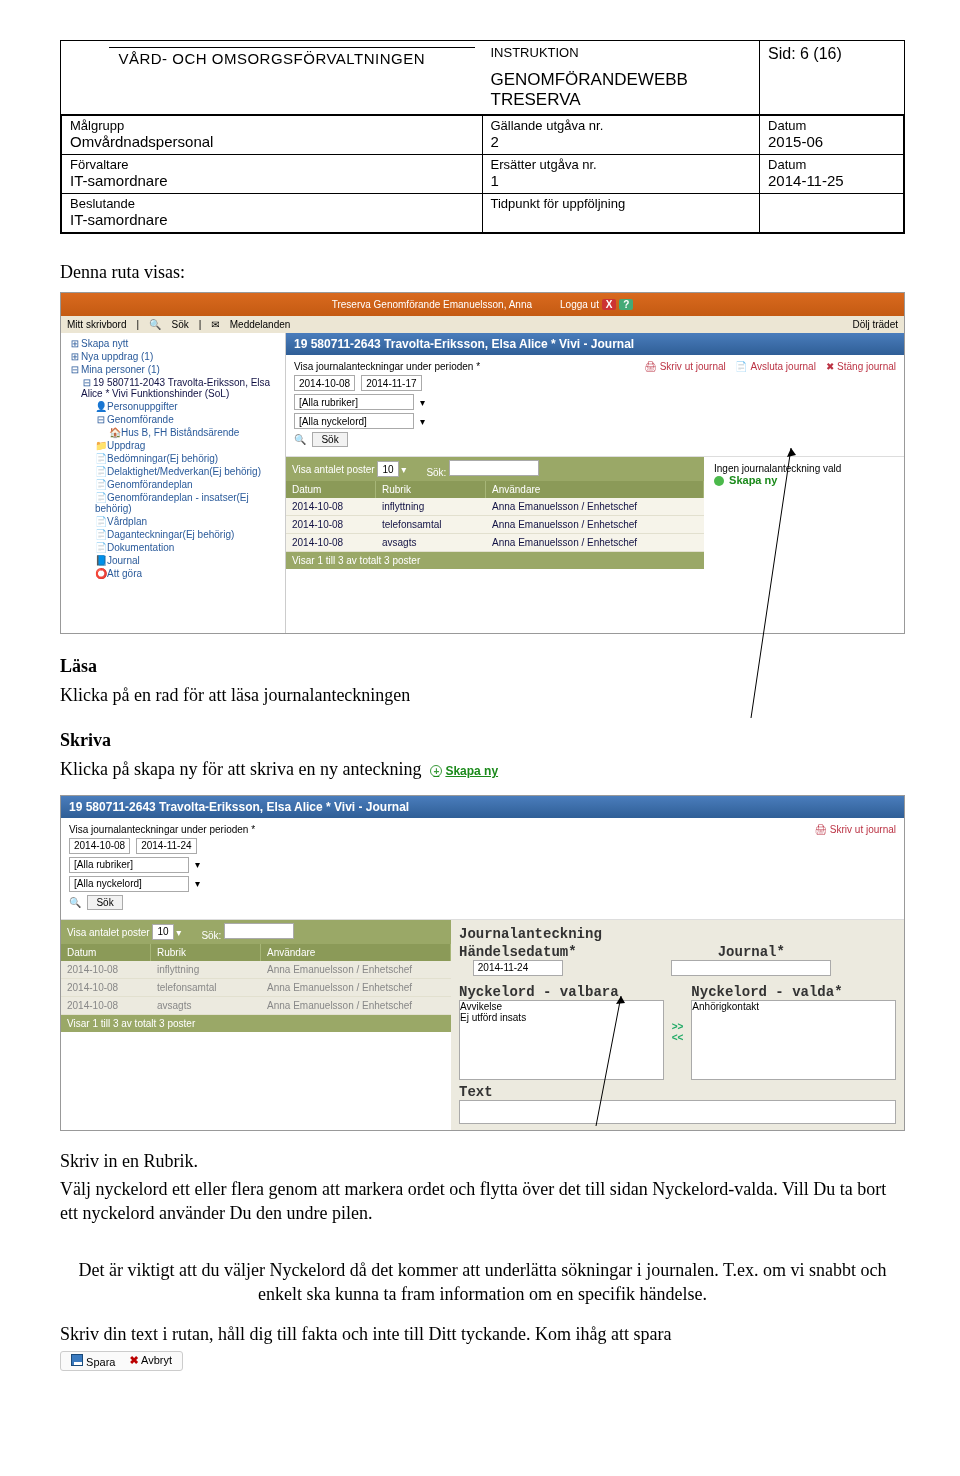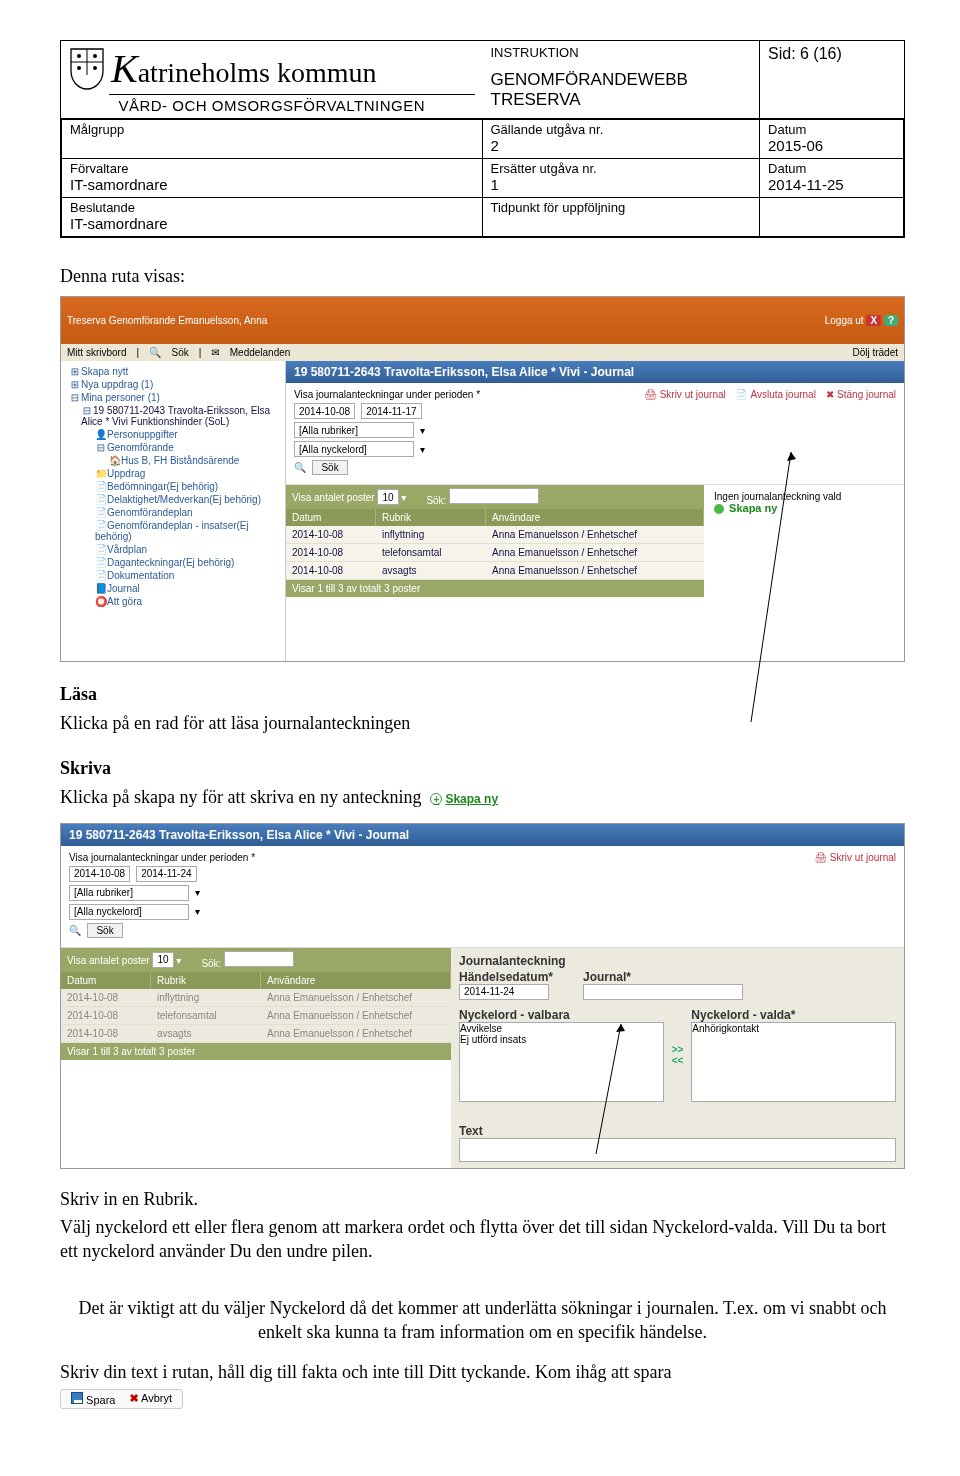--- a/index.html
+++ b/index.html
@@ -29,21 +29,21 @@
   .meta-val { font-size:15px; font-family:Arial,sans-serif; }
   .meta-grid-wrap { border:1px solid #000; border-top:none; }
   .hdr-outer { border:1px solid #000; }
   .hdr-top { display:flex; }
 
   h3.section { font-family:"Times New Roman",serif; font-weight:bold; font-size:18px; margin:22px 0 6px 0; }
   p { margin: 4px 0; font-size:18px; line-height:1.35; }
 
   
   .app { font-family: Verdana, Arial, sans-serif; font-size:10px; border:1px solid #999; background:#fff; margin-top:8px; }
-  .app .topbar { background: linear-gradient(#d96a1f,#c45a12); color:#fff; padding:18px 6px; font-size:10px; display:flex; justify-content:space-between; align-items:center;gap:28px; }
+  .app .topbar { background: linear-gradient(#d96a1f,#c45a12); color:#fff; padding:6px 6px; font-size:10px; display:flex; justify-content:center; align-items:center;gap:28px; }
   .app .menubar { background:#ece6d4; padding:3px 6px; font-size:10px; display:flex; gap:10px; align-items:center; }
   .app .menubar .right { margin-left:auto; }
   .tree { float:left; width:225px; background:#fff; border-right:1px solid #ccc; padding:4px 6px 10px 6px; min-height:300px; }
   .tree-item { padding:1px 0 1px 2px; font-size:10px; color:#2a5a9a; }
   .tree-item.lv1 { padding-left:14px; }
   .tree-item.lv2 { padding-left:28px; }
   .tree-item.lv3 { padding-left:42px; }
   .tree-item .glyph { display:inline-block; width:12px; text-align:center; }
   .content { margin-left:225px; }
   .bluebar { background: linear-gradient(#4a7dbc,#2f5e96); color:#fff; padding:4px 8px; font-weight:bold; font-size:12px; }
@@ -59,21 +59,21 @@
   .trow > div { padding:3px 6px; }
   .col-date { width:90px; }
   .col-rub { width:110px; }
   .col-user { flex:1; }
   .greenfoot { background:#9aa867; color:#fff; padding:3px 6px; font-size:10px; }
   .rightpane { float:right; width:200px; font-size:10px; padding:6px 10px; }
   .skapa-ny { color:#1b8a1b; font-weight:bold; font-size:11px; }
   .skapa-ny .dot { display:inline-block; width:10px;height:10px; border-radius:50%; background:#4bb94b; vertical-align:middle; margin-right:2px;}
   .clearfix::after{content:"";display:block;clear:both;}
   .app2 .box { border:1px solid #aaa; background:#fff; font-size:10px; padding:2px 4px; min-height:80px; flex:1; }
-  .app2 .lbl { font-size:12px; font-weight:bold; color:#333; }
+  .app2 .lbl { font-size:14px; font-weight:bold; color:#333;font-family:Liberation Mono, monospace; }
   .app2 .listbox { height: 80px; overflow:auto; border:1px solid #aaa; background:#fff; font-size:10px; }
   .app2 .arrows { display:flex; flex-direction:column; justify-content:center; align-items:center; font-size:10px; color:#2a6; font-weight:bold; padding:0 4px;}
   .app2 .trow.dim { color:#888; background:#eceadf; }
 
   .spara-bar { border:1px solid #ccc; display:inline-flex; gap:14px; padding:2px 10px; background:#fafafa; font-family:Verdana,sans-serif; font-size:11px; align-items:center; border-radius:3px; }
   .disk-ico { width:12px;height:12px; background:#3a7abf; display:inline-block; border:1px solid #1a4a7a; position:relative; }
   .disk-ico::after{content:"";position:absolute;left:2px;top:7px;width:8px;height:3px;background:#fff;}
   .x-ico { color:#b00; font-weight:bold; }
 
   .skapa-inline { display:inline-flex; align-items:center; gap:3px; text-decoration:underline; color:#1b8a1b; font-weight:bold; font-family:Verdana,sans-serif; font-size:12px;}
@@ -86,49 +86,38 @@
 </style>
 </head>
 <body>
 
 <div class="page">
 
   
   <div class="hdr-outer">
     <div class="hdr-top">
       <div class="hdr-left">
-        <div class="logo-line">
-          <svg class="svg-logo" width="36" height="44" viewBox="0 0 36 44">
-            <path d="M2 2 h32 v22 a16 18 0 0 1 -16 18 a16 18 0 0 1 -16 -18 z" fill="#fff" stroke="#000" stroke-width="1.3"></path>
-            <line x1="18" y1="2" x2="18" y2="28" stroke="#000"></line>
-            <line x1="2" y1="15" x2="34" y2="15" stroke="#000"></line>
-            <circle cx="10" cy="9" r="2" fill="#000"></circle>
-              <circle cx="26" cy="9" r="2" fill="#000"></circle>
-            <circle cx="10" cy="21" r="2" fill="#000"></circle>
-              <circle cx="26" cy="21" r="2" fill="#000"></circle>
-          </svg>
-          <span class="org-title"><span class="K">K</span><span>atrineholms kommun</span></span>
-        </div>
         <div style="border-top:1.5px solid #000; margin:2px 0 0 40px;"></div>
         <div class="subdept">VÅRD- OCH OMSORGSFÖRVALTNINGEN</div>
       </div>
       <div class="hdr-right">
         <div class="hdr-r1a">
           <div class="doc-type">INSTRUKTION</div>
           <div style="height:10px;"></div>
           <div class="doc-sys">GENOMFÖRANDEWEBB</div>
           <div class="doc-sys">TRESERVA</div>
         </div>
         <div class="hdr-r1b">Sid: 6 (16)</div>
       </div>
     </div>
     <div class="meta-grid-wrap" style="border-top:1px solid #000;">
       <div class="meta-grid">
         <div class="meta-cell">
             <div class="meta-label">Målgrupp</div>
+            <div class="meta-val">Omvårdnadspersonal</div>
           </div>
         <div class="meta-cell">
             <div class="meta-label">Gällande utgåva nr.</div>
             <div class="meta-val">2</div>
           </div>
         <div class="meta-cell" style="border-right:none;">
             <div class="meta-label">Datum</div>
             <div class="meta-val">2015-06</div>
           </div>
 
@@ -325,21 +314,21 @@
         <div class="trow dim">
             <div class="col-date">2014-10-08</div>
             <div class="col-rub">avsagts</div>
             <div class="col-user">Anna Emanuelsson / Enhetschef</div>
           </div>
         <div class="greenfoot">Visar 1 till 3 av totalt 3 poster</div>
       </div>
 
       <div style="flex:1; background:#eceadf; padding:6px 8px;">
         <div><span class="lbl">Journalanteckning</span></div>
-        <div style="display:flex; gap:30px; margin-top:2px;">
+        <div style="display:flex; gap:30px; margin-top:2px;text-align:center;">
           <div>
             <div class="lbl">Händelsedatum*</div>
             <div class="date-in" style="width:90px;">2014-11-24</div>
           </div>
           <div style="flex:1;">
             <div class="lbl">Journal*</div>
             <div class="date-in" style="width:160px;height:16px;"></div>
           </div>
         </div>
 
@@ -356,21 +345,21 @@
             <span>&lt;&lt;</span>
           </div>
           <div style="flex:1;">
             <div class="lbl">Nyckelord - valda*</div>
             <div class="listbox">
               <div>Anhörigkontakt</div>
             </div>
           </div>
         </div>
 
-        <div style="margin-top:22px;">
+        <div style="margin-top:4px;">
           <div class="lbl">Text</div>
           <div class="box" style="min-height:24px;"></div>
         </div>
       </div>
     </div>
 
     <svg style="position:absolute; left:530px; top:195px; pointer-events:none;" width="40" height="140">
       <line x1="30" y1="5" x2="5" y2="135" stroke="#000" stroke-width="1"></line>
       <polygon points="30,5 25,13 34,12" fill="#000"></polygon>
     </svg>

